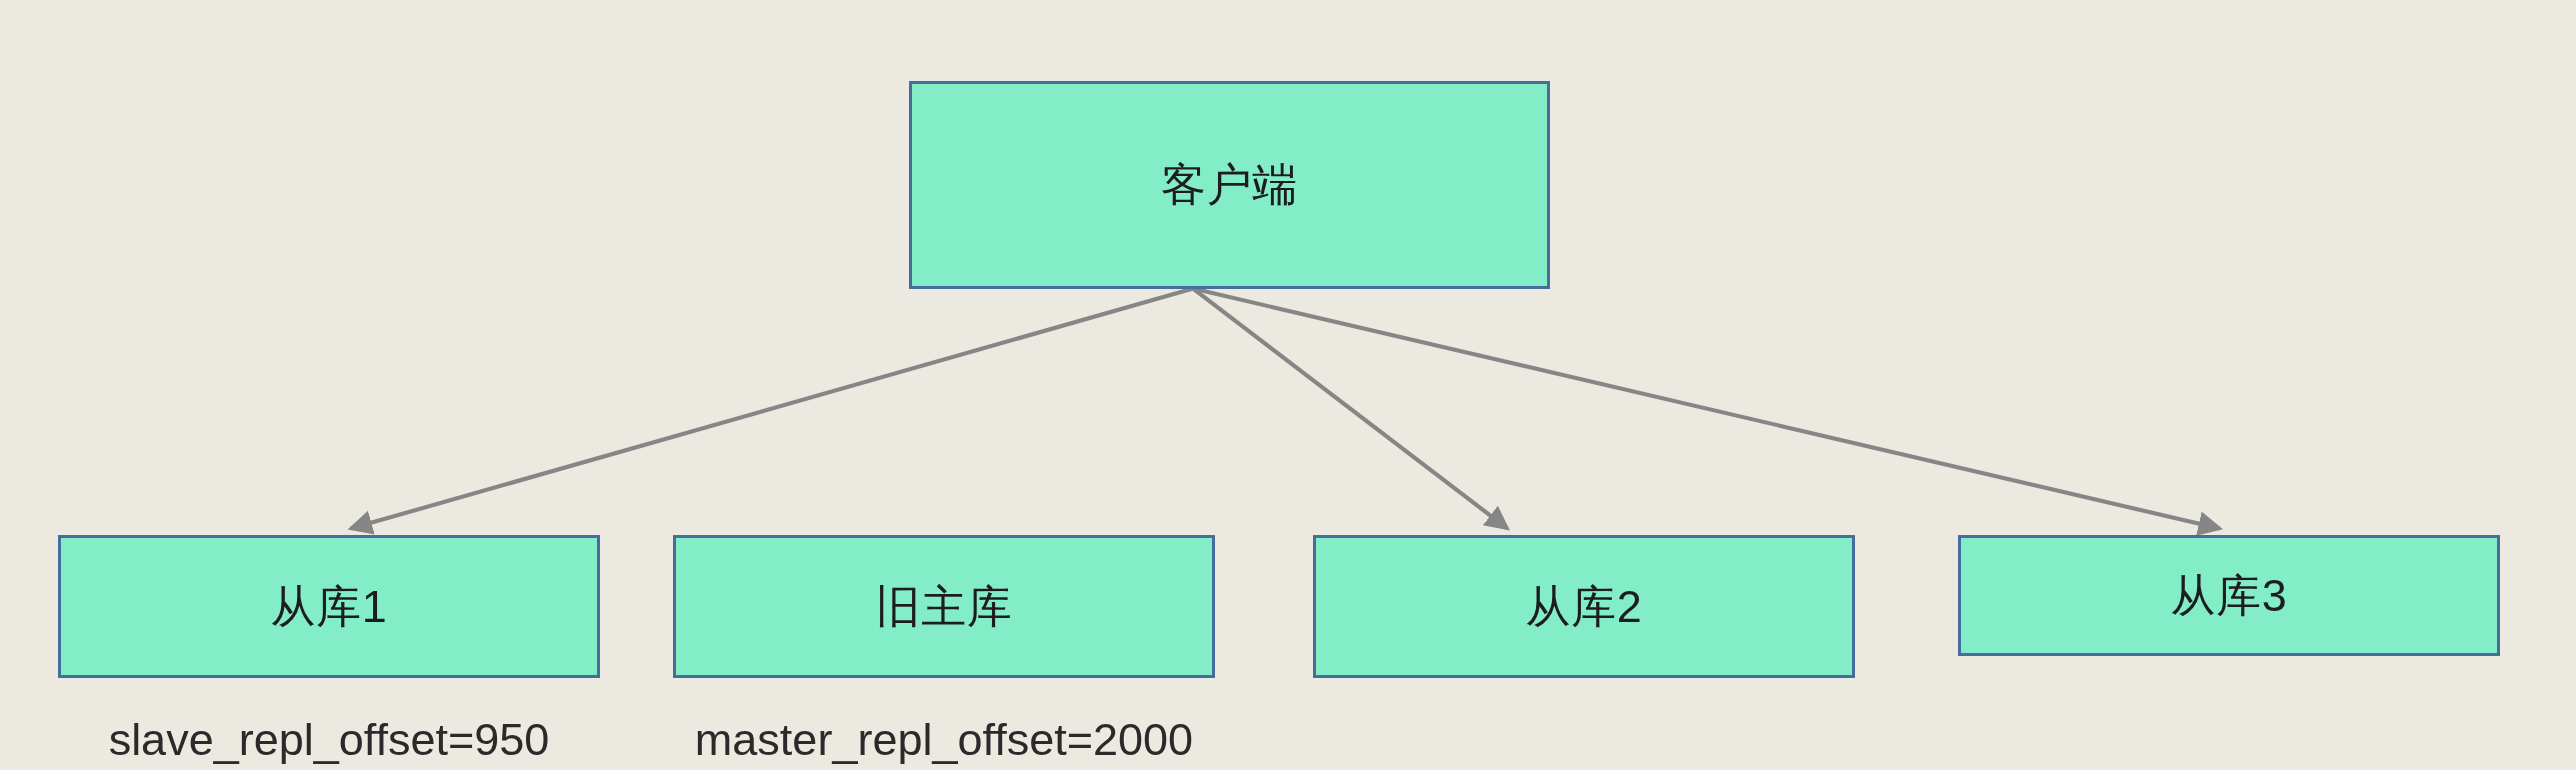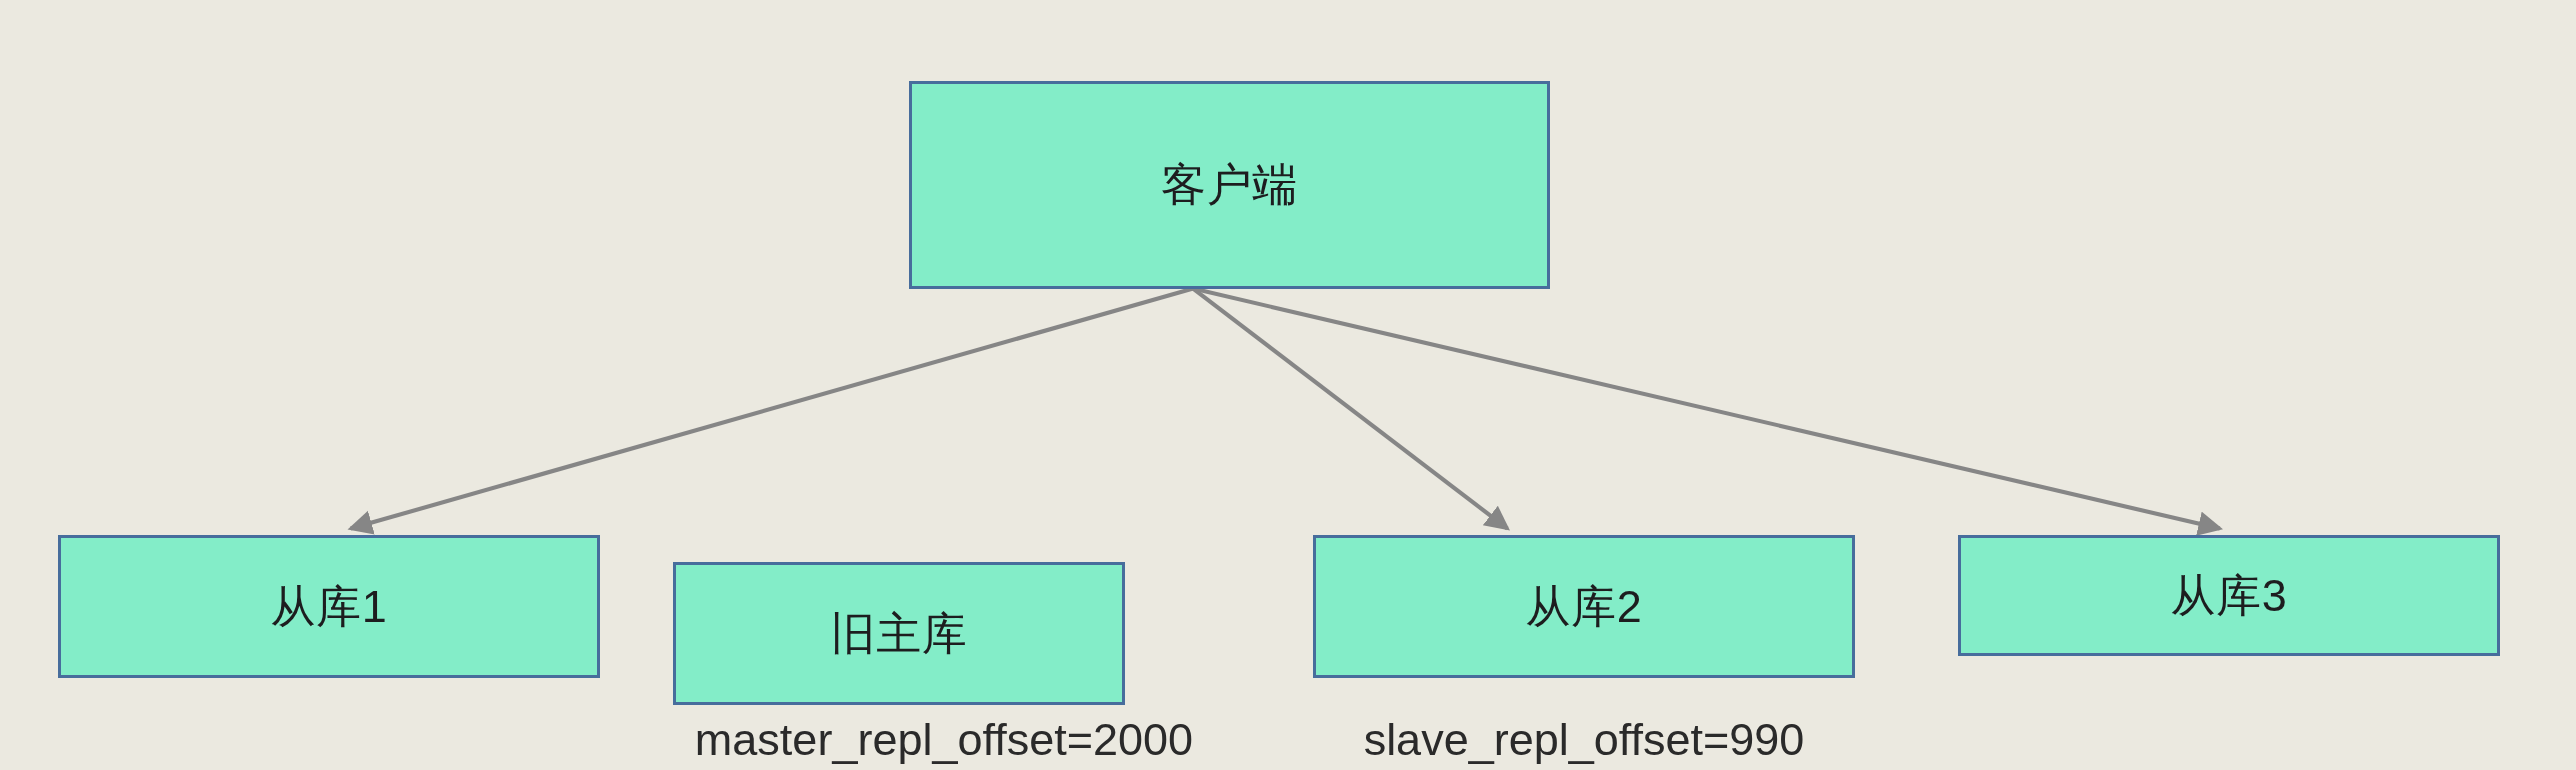--- a/index.html
+++ b/index.html
@@ -36,21 +36,21 @@
     display: flex;
     align-items: center;
     justify-content: center;
     font-size: 45px;
     letter-spacing: 0.7px;
     color: var(--text);
     white-space: nowrap;
   }
   .node.client { left: 909px; top: 49px;  width: 641px; height: 208px; }
   .node.n1     { left: 58px;   top: 503px; width: 542px; height: 143px; }
-  .node.n2     { left: 673px;  top: 530px; width: 452px; height: 143px; }
+  .node.n2     { left: 673px;  top: 503px; width: 542px; height: 143px; }
   .node.n3     { left: 1313px; top: 503px; width: 542px; height: 143px; }
   .node.n4     { left: 1958px; top: 503px; width: 542px; height: 121px; }
   .offset-label {
     position: absolute;
     top: 677px;
     height: 62px;
     line-height: 62px;
     text-align: center;
     font-size: 45px;
     color: #2A2A2A;
@@ -88,17 +88,17 @@
   <div class="node n2">
     <span>旧主库</span>
   </div>
   <div class="node n3">
     <span>从库2</span>
   </div>
   <div class="node n4">
     <span>从库3</span>
   </div>
 
+  <div class="offset-label o1">slave_repl_offset=950</div>
   <div class="offset-label o2">master_repl_offset=2000</div>
-  <div class="offset-label o3">slave_repl_offset=990</div>
 
 </div>
 
 
 </body></html>

